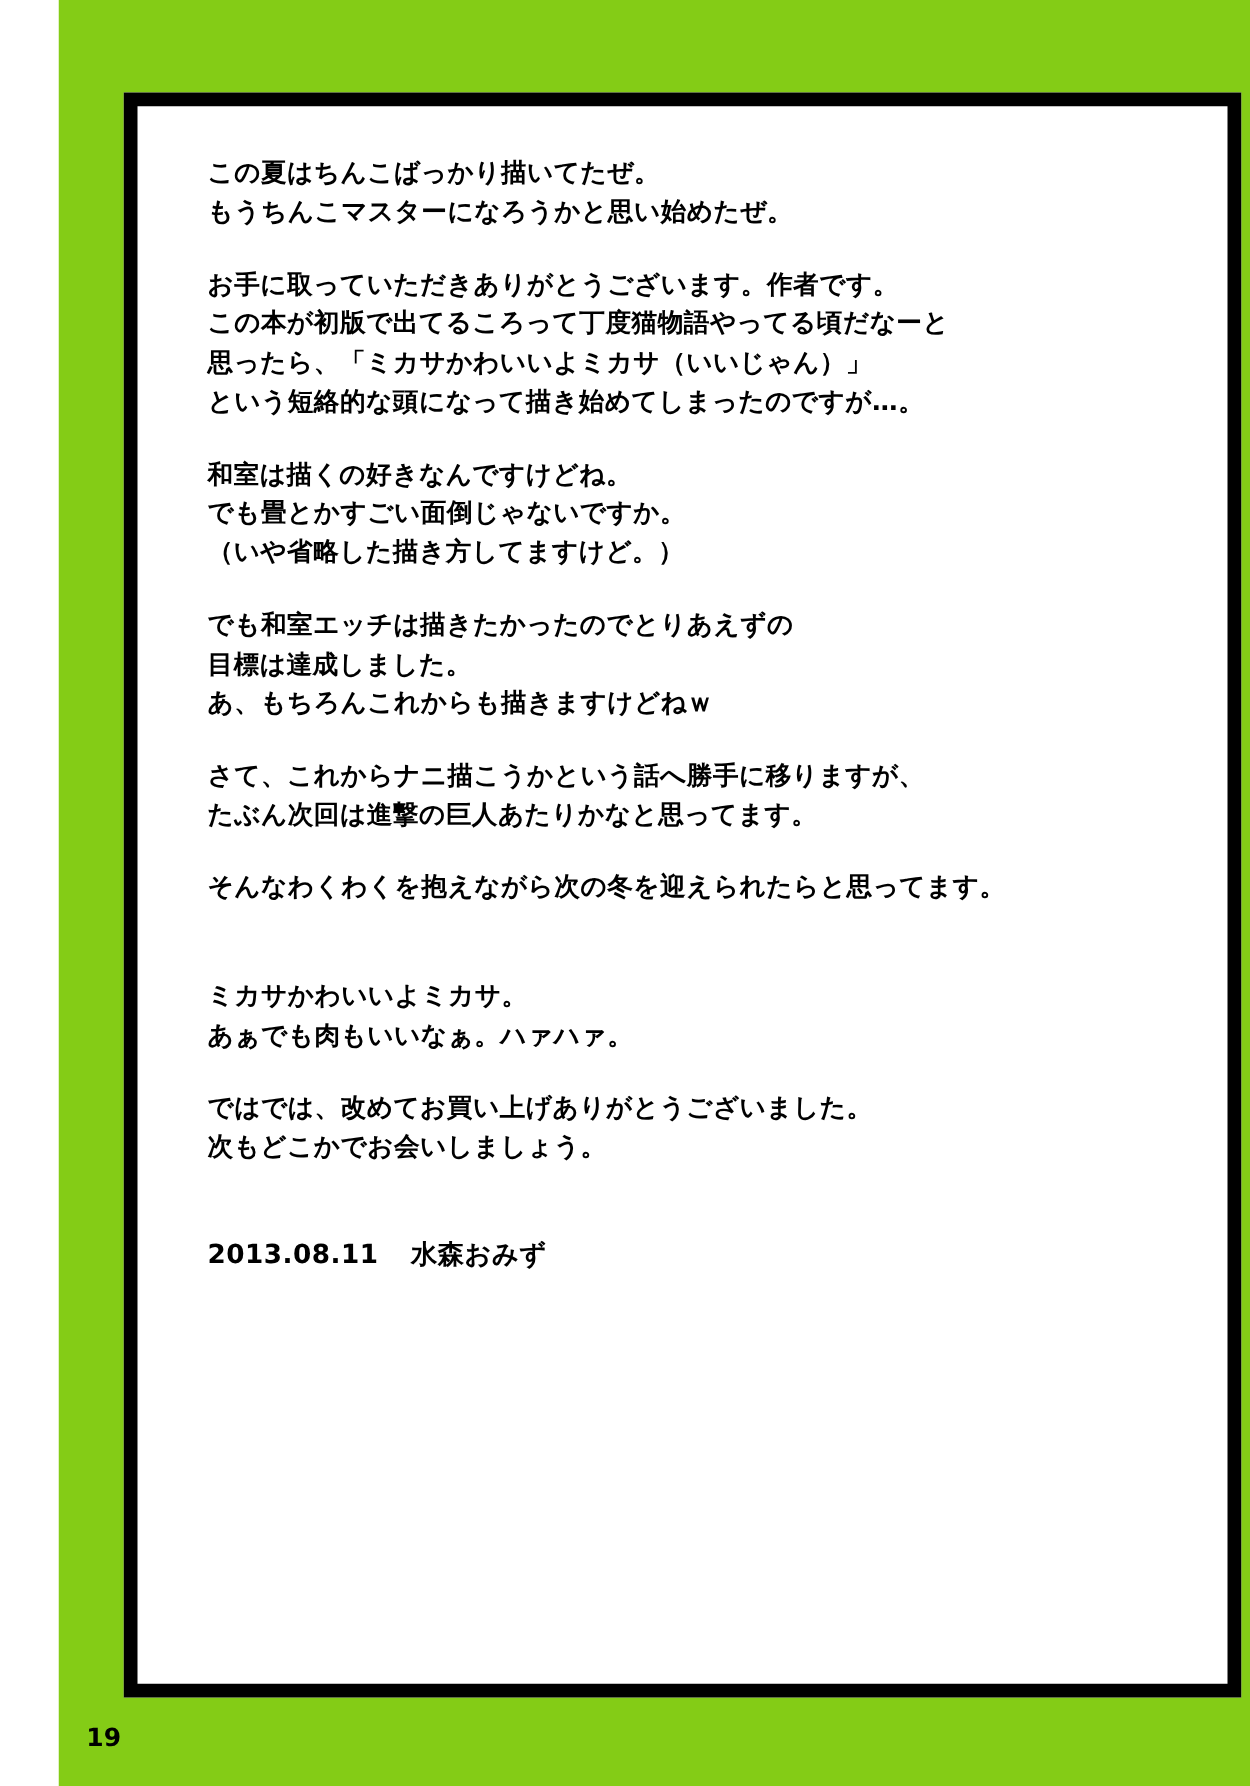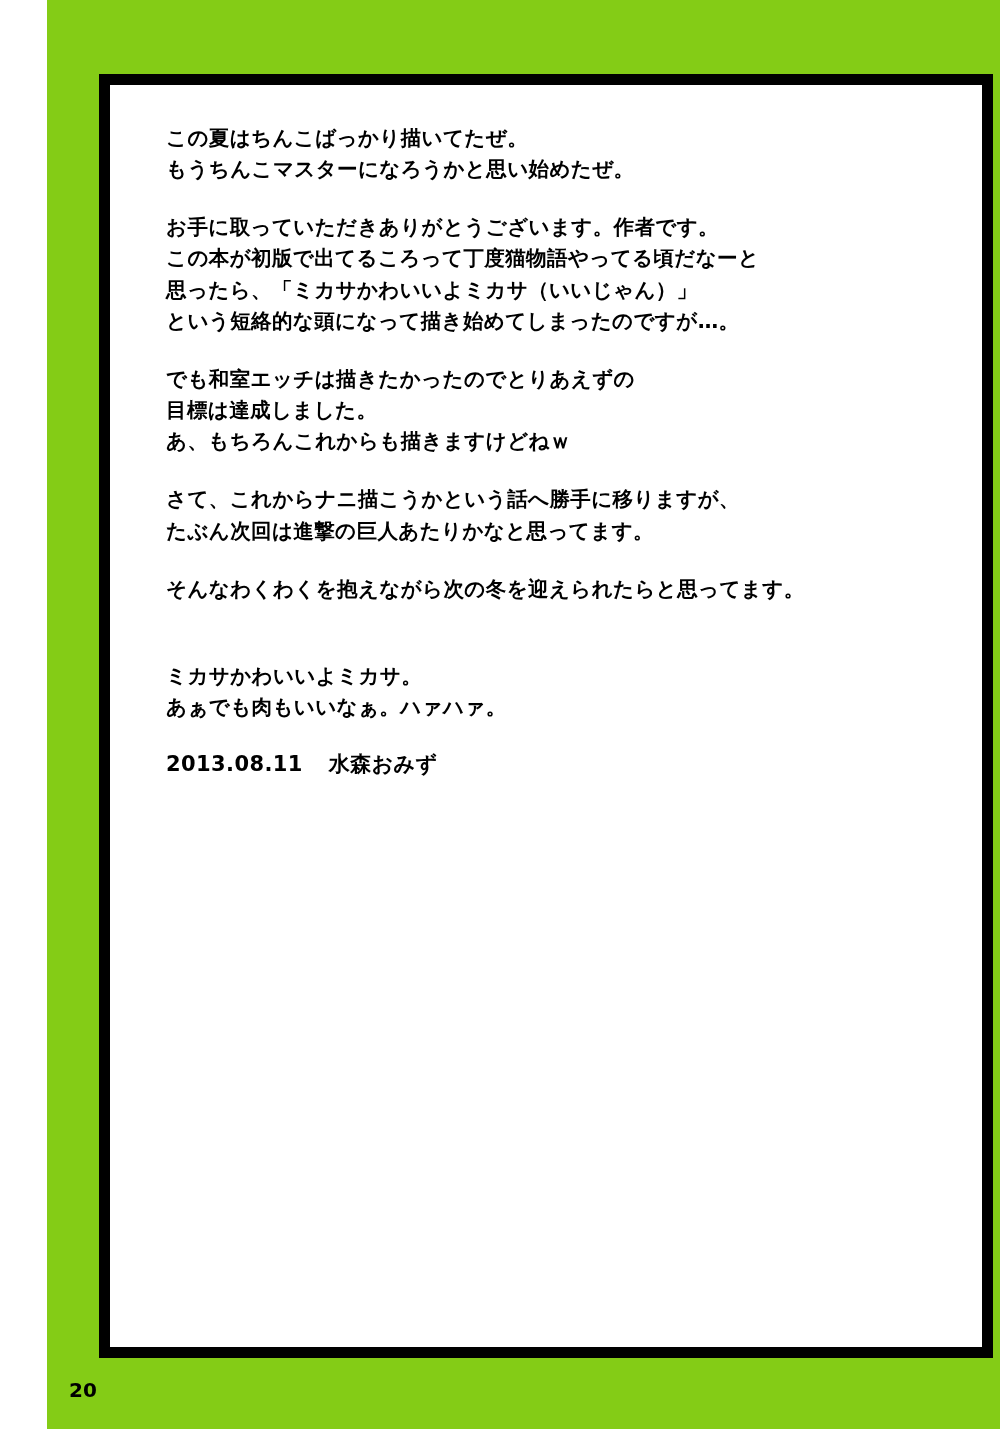--- a/index.html
+++ b/index.html
@@ -81,31 +81,36 @@
 
   <div class="frame">
     <div class="afterword">
 
       <p class="para">この夏はちんこばっかり描いてたぜ。
 もうちんこマスターになろうかと思い始めたぜ。</p>
       <p class="para">お手に取っていただきありがとうございます。作者です。
 この本が初版で出てるころって丁度猫物語やってる頃だなーと
 思ったら、「ミカサかわいいよミカサ（いいじゃん）」
 という短絡的な頭になって描き始めてしまったのですが…。</p>
+      <p class="para">和室は描くの好きなんですけどね。
+でも畳とかすごい面倒じゃないですか。
+（いや省略した描き方してますけど。）</p>
       <p class="para">でも和室エッチは描きたかったのでとりあえずの
 目標は達成しました。
 あ、もちろんこれからも描きますけどねｗ</p>
       <p class="para">さて、これからナニ描こうかという話へ勝手に移りますが、
 たぶん次回は進撃の巨人あたりかなと思ってます。</p>
       <p class="para spaced-big">そんなわくわくを抱えながら次の冬を迎えられたらと思ってます。</p>
       <p class="para">ミカサかわいいよミカサ。
 あぁでも肉もいいなぁ。ハァハァ。</p>
+      <p class="para spaced-big">ではでは、改めてお買い上げありがとうございました。
+次もどこかでお会いしましょう。</p>
 
       <p class="signature">
         <span class="sig-date">2013.08.11</span><span class="sig-name">水森おみず</span>
       </p>
 
     </div>
   </div>
 
-  <div class="page-number">20</div>
+  <div class="page-number">19</div>
 
 </div>
 
 </body></html>

